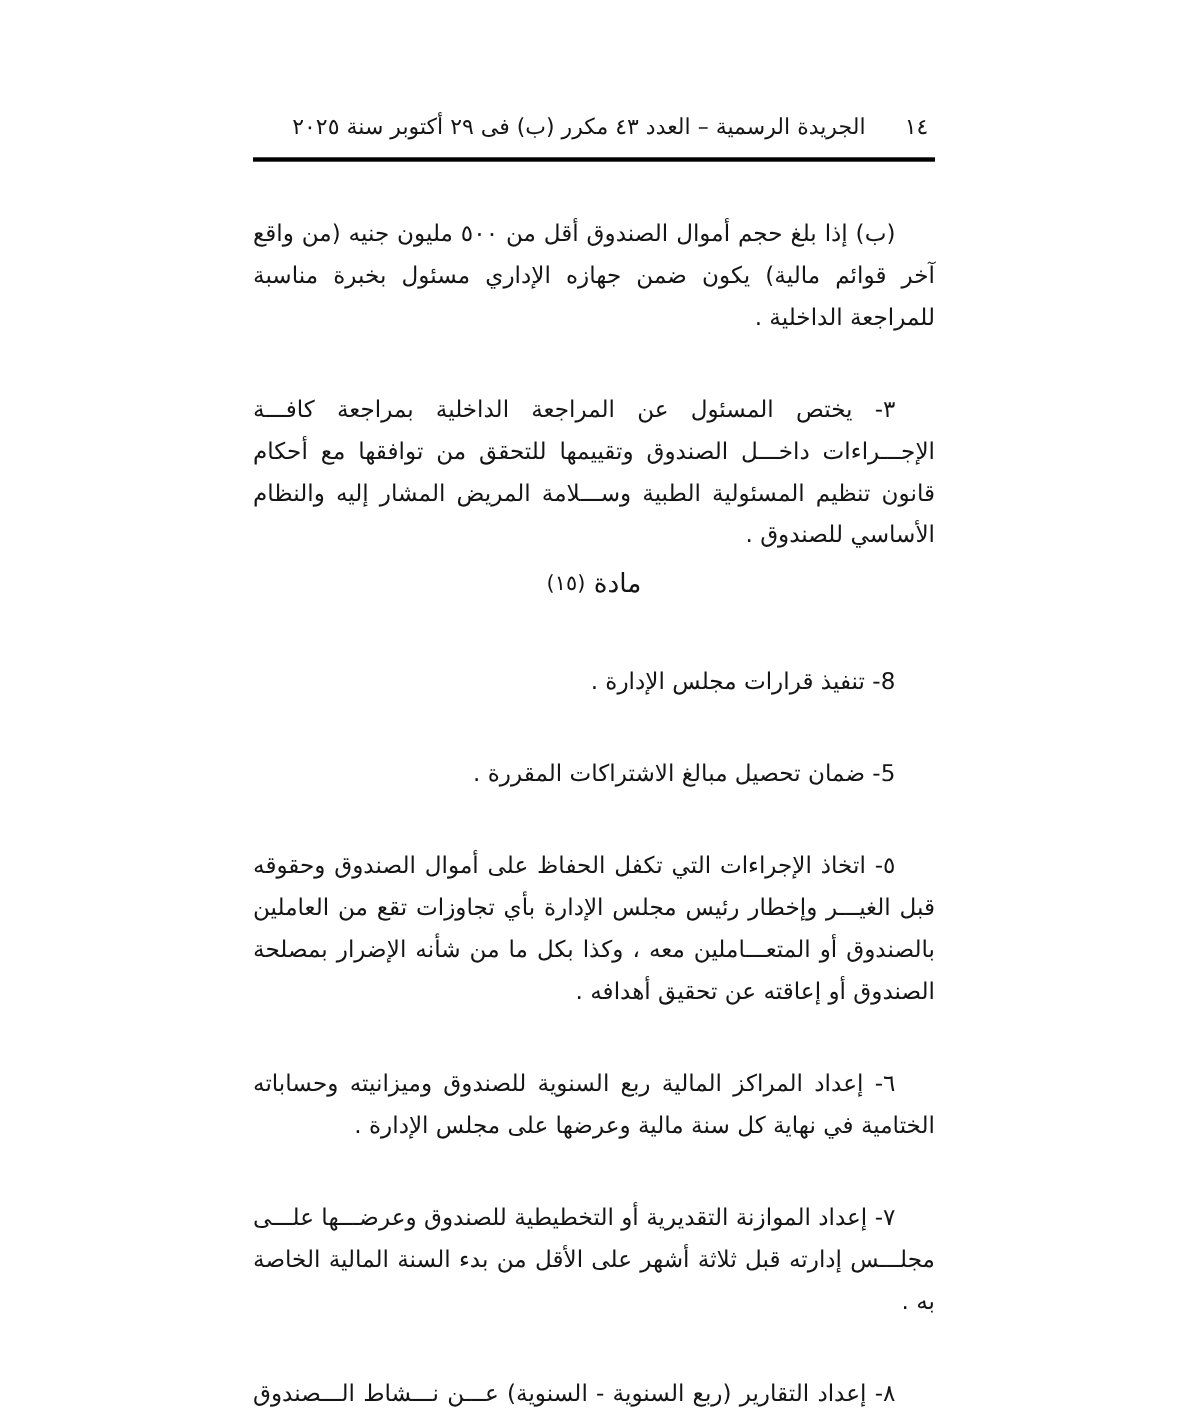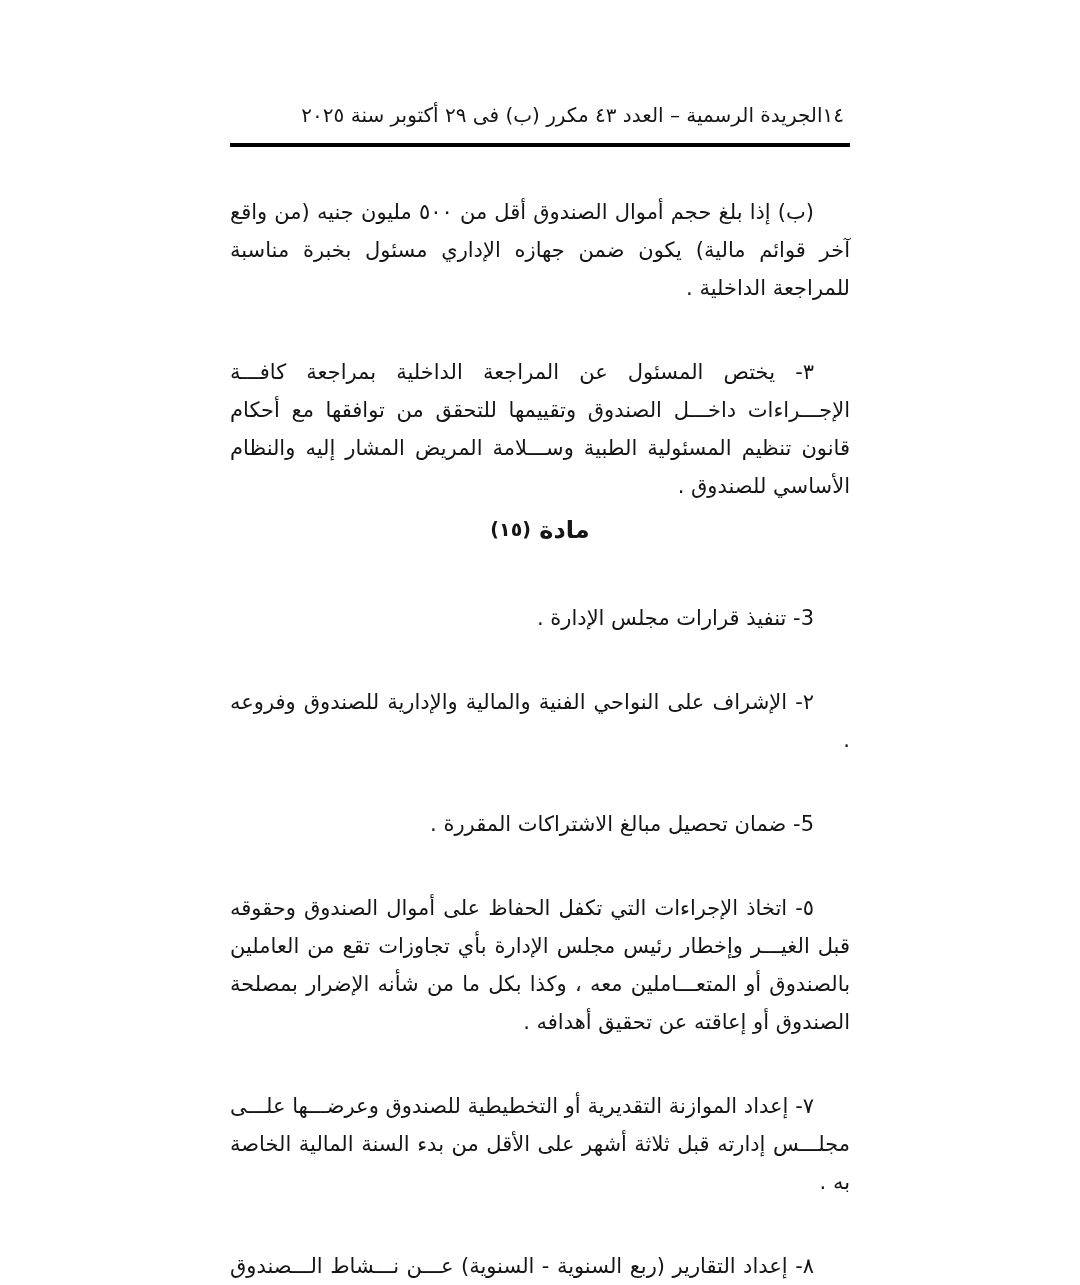--- a/index.html
+++ b/index.html
@@ -26,21 +26,21 @@
     line-height: 30px;
     white-space: nowrap;
   }
   .page-number {
     flex: 0 0 auto;
     padding-right: 6px;
     letter-spacing: 2px;
   }
   .header-title {
     flex: 1 1 auto;
-    text-align: right;
+    text-align: center;
   }
   .header-rule {
     height: 4px;
     background: #000;
     margin-top: 13px;
   }
   
   .doc-body {
     margin-top: 20px;
     font-size: 21px;
@@ -52,21 +52,21 @@
   .indent { text-indent: 36px; margin-top: 46px; }
   .underlined {
     text-decoration: underline;
     text-decoration-thickness: 1.5px;
     text-underline-offset: 8px;
     text-align-last: justify;
   }
   .article-heading {
     text-align: center;
     text-align-last: center;
-    font-weight: bold;
+    font-weight: normal;
     font-size: 24px;
     line-height: 44px;
     margin: 3px 0 3px 0;
   }
   .article-num {
     font-size: 19px;
     position: relative;
     top: -2px;
   }
 </style>
@@ -85,24 +85,24 @@
 
   <main class="doc-body">
 
     <p class="para indent">(ب) إذا بلغ حجم أموال الصندوق أقل من ٥٠٠ مليون جنيه (من واقع آخر قوائم مالية) يكون ضمن جهازه الإداري مسئول بخبرة مناسبة للمراجعة الداخلية .</p>
 
     <p class="para indent">٣- يختص المسئول عن المراجعة الداخلية بمراجعة كافـــة الإجـــراءات داخـــل الصندوق وتقييمها للتحقق من توافقها مع أحكام قانون تنظيم المسئولية الطبية وســـلامة المريض المشار إليه والنظام الأساسي للصندوق .</p>
 
     <h2 class="article-heading"><span>مادة</span> <span class="article-num">(١٥)</span></h2>
 
 
-    <p class="para indent">3- تنفيذ قرارات مجلس الإدارة .</p>
-    <p class="para indent">٢- الإشراف على النواحي الفنية والمالية والإدارية للصندوق وفروعه .</p>
+    <p class="para indent">8- تنفيذ قرارات مجلس الإدارة .</p>
     <p class="para indent">5- ضمان تحصيل مبالغ الاشتراكات المقررة .</p>
     <p class="para indent">٥- اتخاذ الإجراءات التي تكفل الحفاظ على أموال الصندوق وحقوقه قبل الغيـــر وإخطار رئيس مجلس الإدارة بأي تجاوزات تقع من العاملين بالصندوق أو المتعـــاملين معه ، وكذا بكل ما من شأنه الإضرار بمصلحة الصندوق أو إعاقته عن تحقيق أهدافه .</p>
+    <p class="para indent">٦- إعداد المراكز المالية ربع السنوية للصندوق وميزانيته وحساباته الختامية في نهاية كل سنة مالية وعرضها على مجلس الإدارة .</p>
     <p class="para indent">٧- إعداد الموازنة التقديرية أو التخطيطية للصندوق وعرضـــها علـــى مجلـــس إدارته قبل ثلاثة أشهر على الأقل من بدء السنة المالية الخاصة به .</p>
     <p class="para indent">٨- إعداد التقارير (ربع السنوية - السنوية) عـــن نـــشاط الـــصندوق للعـــرض على مجلس الإدارة للنظر في إقرارها .</p>
     <p class="para indent">٩- ما يرى مجلس الإدارة إسناده إليه وتكليفه به من اختصاصات .</p>
 
     <p class="para indent">ويكون المدير التنفيذي للصندوق مسئولاً مسئولية مباشـــرة أمـــام مجلـــس الإدارة ويحضر جلساته دون أن يكون له صوت معدود .</p>
 
   </main>
 </div>
 
 </body></html>

